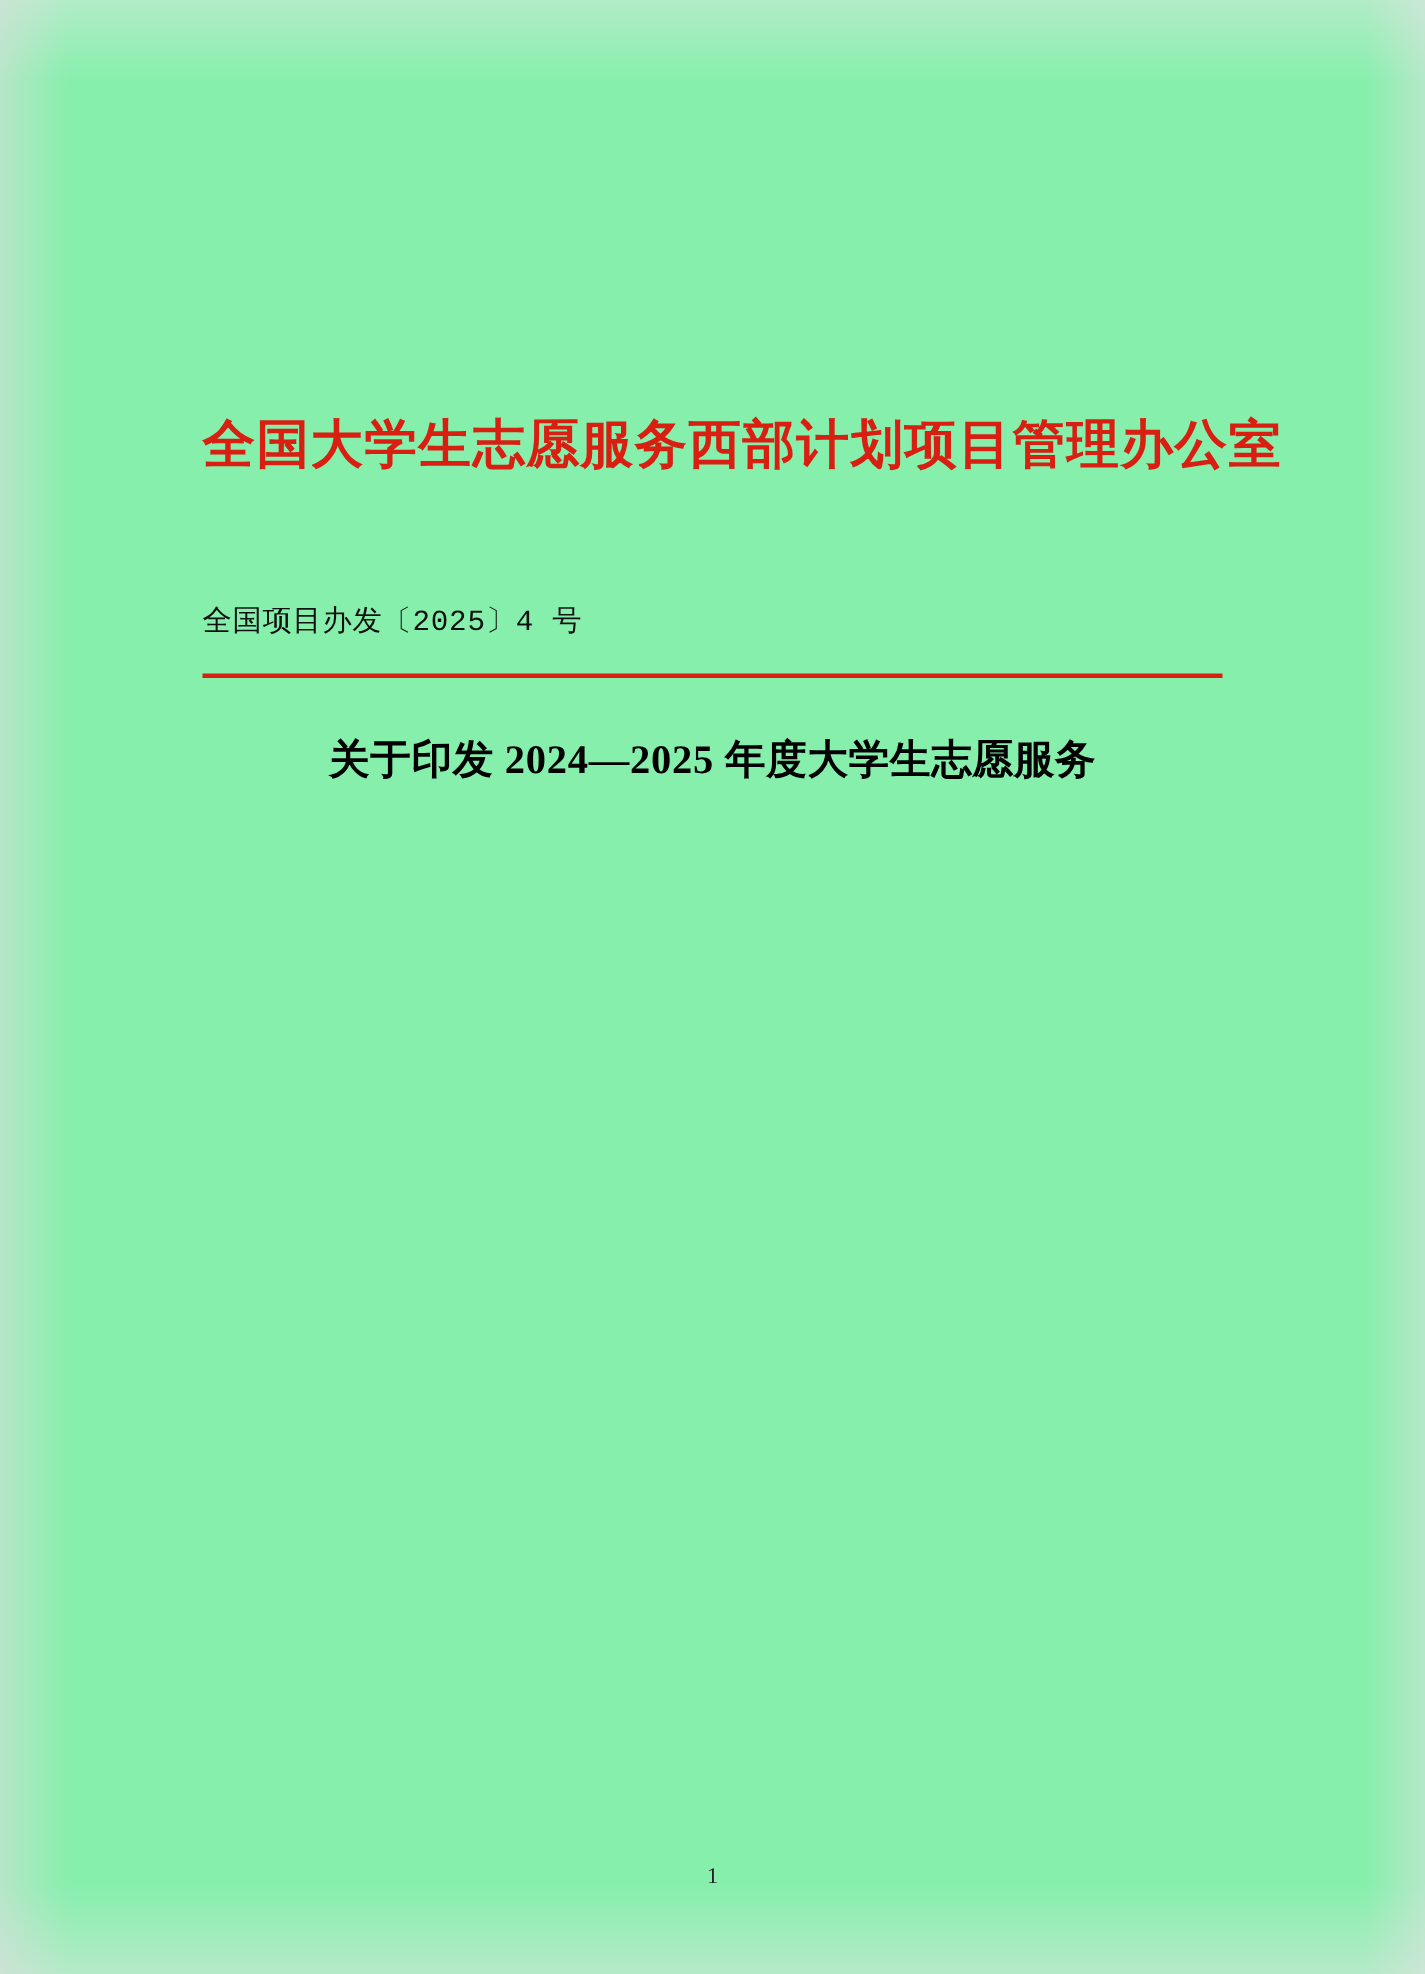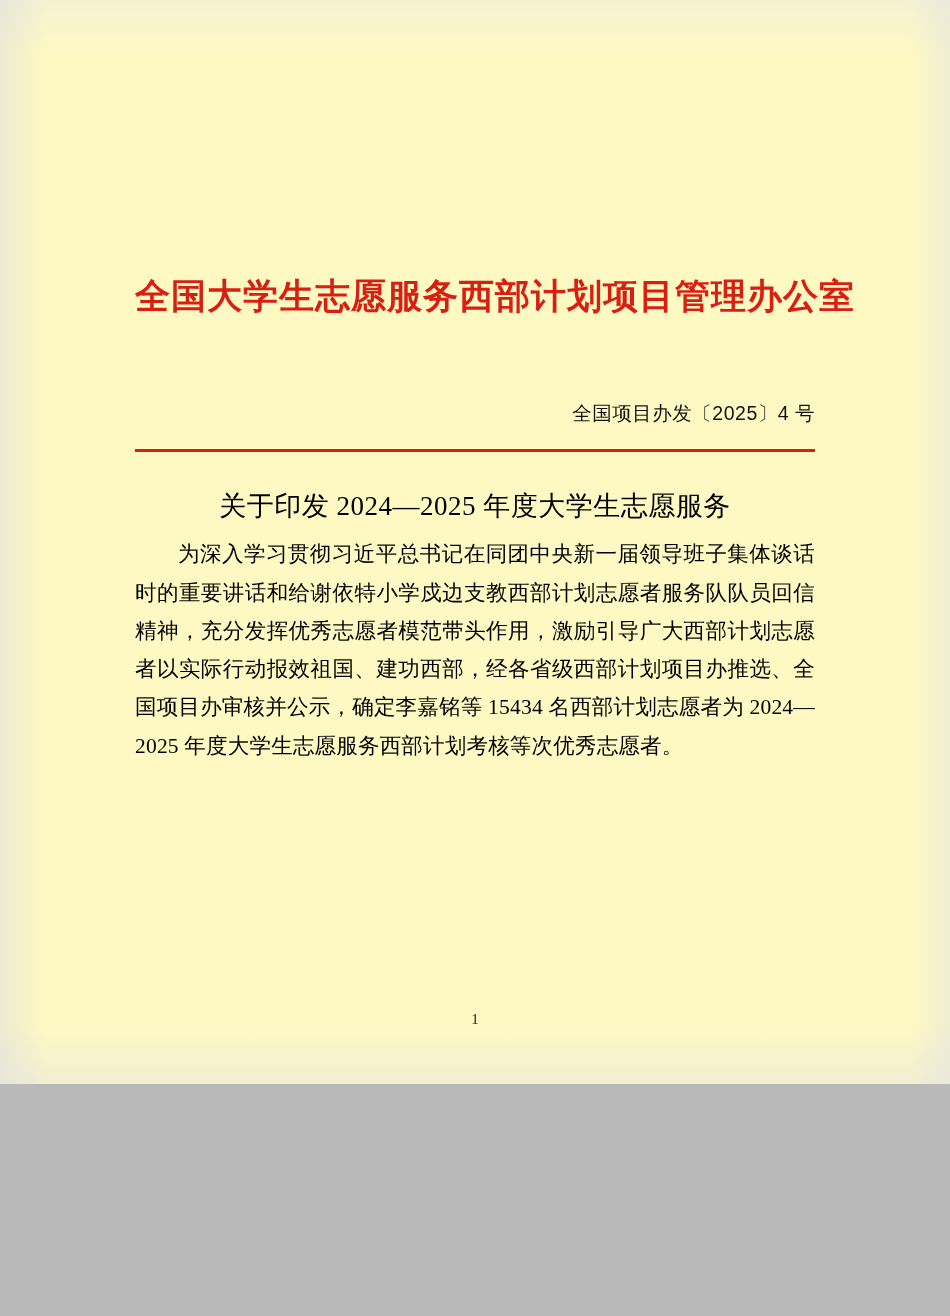--- a/index.html
+++ b/index.html
@@ -6,22 +6,22 @@
     margin: 0;
     padding: 0;
     background: #b9b9b9;
   }
   body {
     font-family: "Liberation Serif", "DejaVu Serif", serif;
   }
   .page {
     position: relative;
     width: 950px;
-    height: 1084px;
-    background: #fef9c3;
+    height: 1316px;
+    background: #86efac;
     overflow: hidden;
     box-sizing: border-box;
   }
   
   .paper-shade {
     position: absolute;
     inset: 0;
     background:
       linear-gradient(90deg, rgba(222,222,222,0.55) 0px, rgba(255,255,255,0) 46px),
       linear-gradient(270deg, rgba(226,226,226,0.5) 0px, rgba(255,255,255,0) 40px),
@@ -41,38 +41,38 @@
     color: #d81f12;
     font-weight: 700;
     font-size: 35px;
     letter-spacing: 1px;
     line-height: 1.2;
     margin-top: 276px;
     white-space: nowrap;
     font-family: "Liberation Serif", "DejaVu Serif", serif;
   }
   .doc-number {
-    text-align: right;
+    text-align: left;
     font-size: 19.5px;
     color: #111;
     margin-top: 82px;
     letter-spacing: 0.5px;
-    font-family: Liberation Sans, sans-serif;
+    font-family: Liberation Mono, monospace;
   }
   .red-rule {
     margin-top: 22px;
     height: 2.5px;
     background: #d81f12;
     width: 100%;
   }
   .doc-title {
     margin-top: 34px;
     text-align: center;
     font-size: 27px;
-    font-weight: 400;
+    font-weight: 700;
     line-height: 1.55;
     color: #000;
     letter-spacing: 0.5px;
   }
   .doc-title .line {
     display: block;
     white-space: nowrap;
   }
   .salutation {
     margin-top: 38px;
@@ -113,19 +113,18 @@
 
     <div class="doc-number">全国项目办发〔2025〕4 号</div>
 
     <div class="red-rule"></div>
 
     <div class="doc-title">
       <span class="line">关于印发 2024—2025 年度大学生志愿服务</span>
     </div>
 
 
-    <div class="body-para">为深入学习贯彻习近平总书记在同团中央新一届领导班子集体谈话时的重要讲话和给谢依特小学戍边支教西部计划志愿者服务队队员回信精神，充分发挥优秀志愿者模范带头作用，激励引导广大西部计划志愿者以实际行动报效祖国、建功西部，经各省级西部计划项目办推选、全国项目办审核并公示，确定李嘉铭等 15434 名西部计划志愿者为 2024—2025 年度大学生志愿服务西部计划考核等次优秀志愿者。</div>
 
 
   </div>
 
   <div class="page-number">1</div>
 </div>
 
 </body></html>

